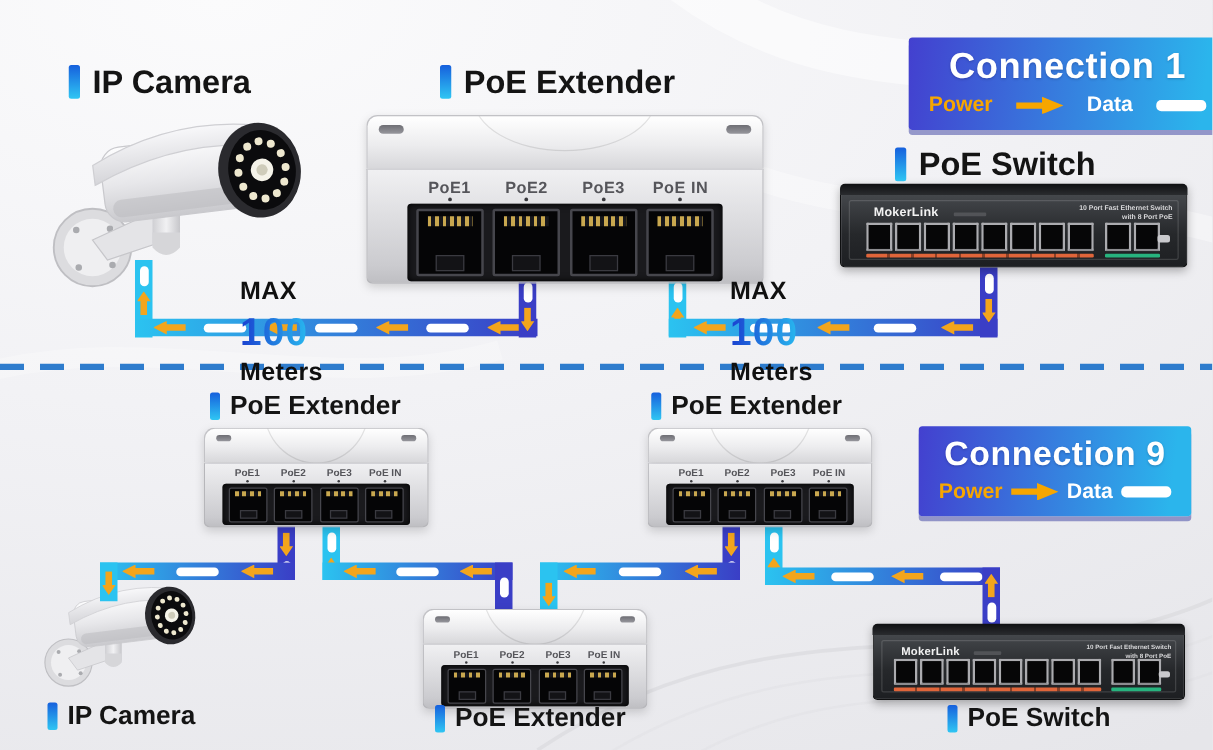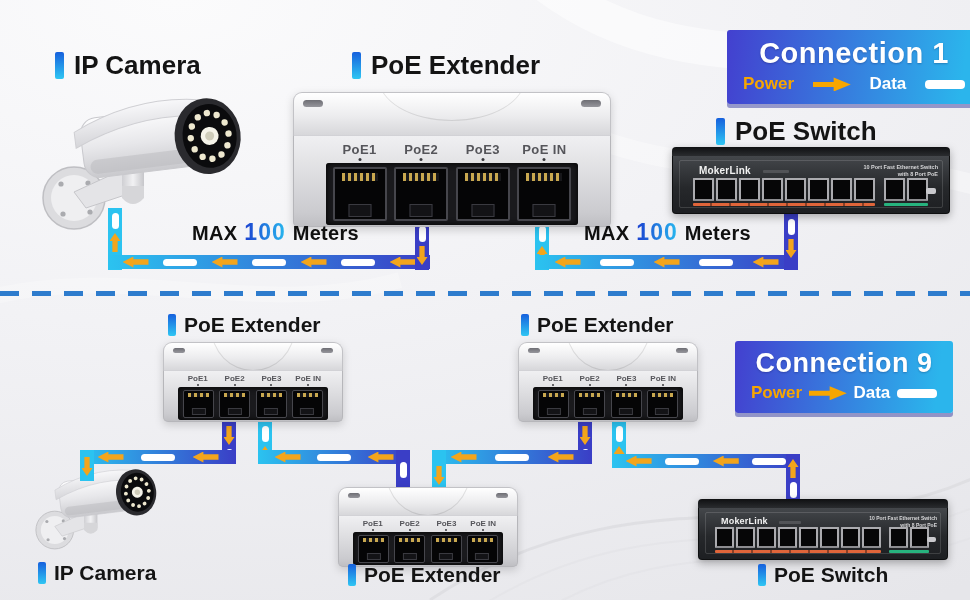--- a/index.html
+++ b/index.html
@@ -7,23 +7,23 @@
     background:radial-gradient(140% 120% at 18% 0%, #fbfbfc 0%, #f2f2f5 45%, #e6e6ea 100%);
     font-family:"Liberation Sans",sans-serif;}
   .bg{position:absolute;left:0;top:0;z-index:0;}
 
   
   .lbl{position:absolute;display:flex;align-items:center;gap:10px;color:#141414;font-weight:bold;z-index:6;white-space:nowrap;}
   .lbl .bar{border-radius:2px;background:linear-gradient(180deg,#1660dd,#2fc6f3);flex:none;}
   .lbl-lg{font-size:26px;}  .lbl-lg .bar{width:9px;height:27px;}
   .lbl-md{font-size:21px;gap:8px;} .lbl-md .bar{width:8px;height:22px;}
 
-  .maxlbl{position:absolute;display:flex;align-items:baseline;gap:7px;font-weight:bold;color:#101010;z-index:6;white-space:nowrap;}
+  .maxlbl{position:absolute;display:flex;align-items:baseline;gap:7px;font-weight:bold;color:#101010;z-index:6;white-space:nowrap;flex-direction:column;}
   .maxlbl .mx,.maxlbl .mt{font-size:20px;letter-spacing:.3px;}
-  .maxlbl .num{font-size:23px;line-height:.9;letter-spacing:1px;color:#2470e0;}
+  .maxlbl .num{font-size:31px;line-height:.9;letter-spacing:1px;color:#2470e0;}
   @supports ((-webkit-background-clip:text) or (background-clip:text)){
     .maxlbl .num{background:linear-gradient(90deg,#1a3fd0,#28b9ef);-webkit-background-clip:text;background-clip:text;color:transparent;}
   }
 
   
   .badge{position:absolute;border-radius:3px;background:linear-gradient(97deg,#4340cf 0%,#2bb5ec 92%);
     box-shadow:0 4px 0 rgba(35,42,150,.45);padding:8px 14px 10px;color:#fff;z-index:6;box-sizing:border-box;}
   .badge-title{font-size:29px;font-weight:bold;letter-spacing:.5px;text-align:center;line-height:1.05;text-shadow:0 1px 2px rgba(0,0,50,.25);white-space:nowrap;}
   .badge-sm .badge-title{font-size:27px;}
   .badge-legend{display:flex;align-items:center;justify-content:space-between;margin-top:6px;padding:0 2px;}

